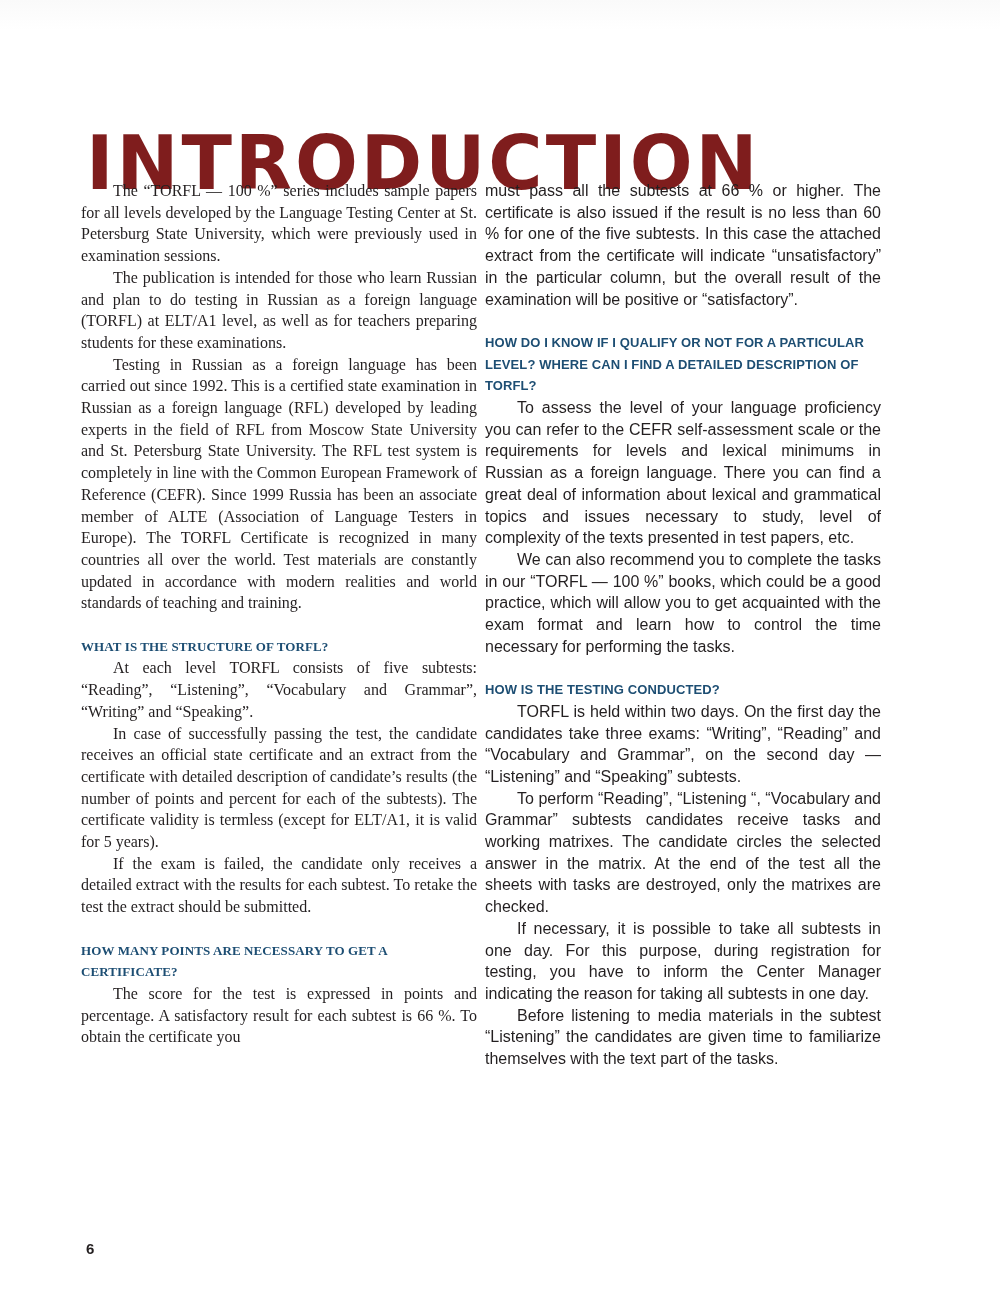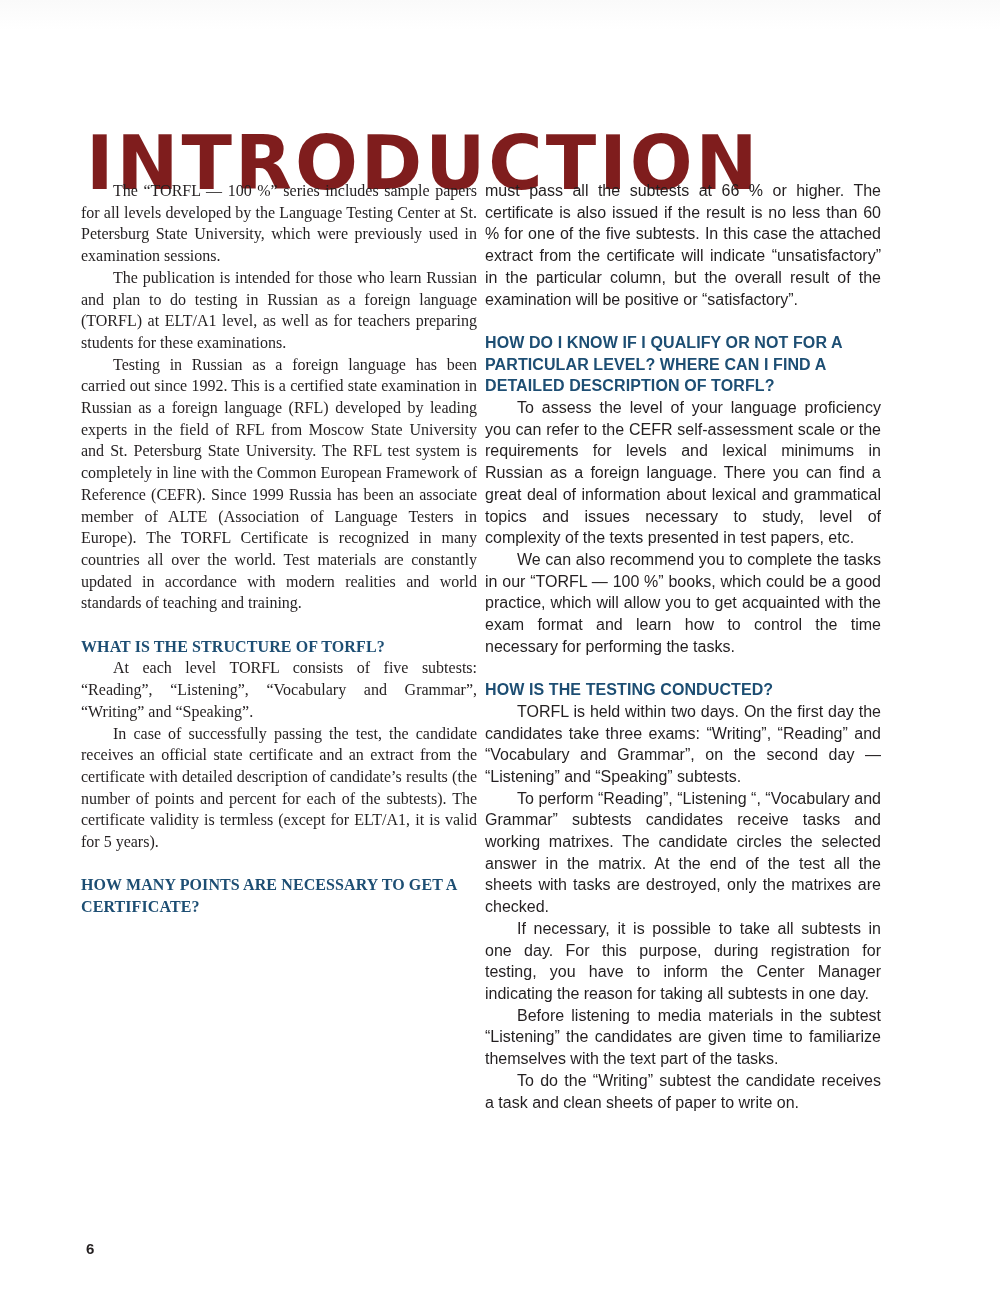--- a/index.html
+++ b/index.html
@@ -11,21 +11,21 @@
   .title {
     position: absolute; left: 86px; top: 76px;
     font-family: "DejaVu Sans", sans-serif; font-weight: 700;
     font-size: 74px; letter-spacing: 3px; color: #7f1d1d; line-height: 1;
   }
   .col { position: absolute; top: 180px; width: 396px; font-size: 16px; line-height: 21.7px; }
   .col-left { left: 81px; font-family: Liberation Serif, serif; }
   .col-right { left: 485px; }
   .col p { margin: 0; text-align: justify; text-indent: 32px; hyphens: auto; }
   .col h2 {
-    margin: 21.7px 0 0 0; font-size: 16px; line-height: 21.7px; font-weight: 700;
+    margin: 21.7px 0 0 0; font-size: 13px; line-height: 21.7px; font-weight: 700;
     color: #1d4e73; text-transform: uppercase; letter-spacing: 0.1px;
   }
   .page-number {
     position: absolute; left: 86px; top: 1240px; font-weight: 700; font-size: 15px; color: #231f20;
   }
 </style>
 </head>
 <body>
 
 <div class="page-edge"></div>
@@ -35,32 +35,33 @@
 <div class="col col-left">
   <p>The “TORFL — 100 %” series includes sample papers for all levels developed by the Language Testing Center at St. Petersburg State University, which were previously used in examination sessions.</p>
   <p>The publication is intended for those who learn Russian and plan to do testing in Russian as a foreign language (TORFL) at ELT/A1 level, as well as for teachers preparing students for these examinations.</p>
 
   <p>Testing in Russian as a foreign language has been carried out since 1992. This is a certified state examination in Russian as a foreign language (RFL) developed by leading experts in the field of RFL from Moscow State University and St. Petersburg State University. The RFL test system is completely in line with the Common European Framework of Reference (CEFR). Since 1999 Russia has been an associate member of ALTE (Association of Language Testers in Europe). The TORFL Certificate is recognized in many countries all over the world. Test materials are constantly updated in accordance with modern realities and world standards of teaching and training.</p>
 
   <h2>WHAT IS THE STRUCTURE OF TORFL?</h2>
   <p>At each level TORFL consists of five subtests: “Reading”, “Listening”, “Vocabulary and Grammar”, “Writing” and “Speaking”.</p>
 
   <p>In case of successfully passing the test, the candidate receives an official state certificate and an extract from the certificate with detailed description of candidate’s results (the number of points and percent for each of the subtests). The certificate validity is termless (except for ELT/A1, it is valid for 5 years).</p>
+  <p>If the exam is failed, the candidate only receives a detailed extract with the results for each subtest. To retake the test the extract should be submitted.</p>
 
   <h2>HOW MANY POINTS ARE NECESSARY TO GET A CERTIFICATE?</h2>
+  <p>The score for the test is expressed in points and percentage. A satisfactory result for each subtest is 66 %. To obtain the certificate you</p>
 </div>
 
 <div class="col col-right">
   <p style="text-indent:0">must pass all the subtests at 66 % or higher. The certificate is also issued if the result is no less than 60 % for one of the five subtests. In this case the attached extract from the certificate will indicate “unsatisfactory” in the particular column, but the overall result of the examination will be positive or “satisfactory”.</p>
 
   <h2>HOW DO I KNOW IF I QUALIFY OR NOT FOR A PARTICULAR LEVEL? WHERE CAN I FIND A DETAILED DESCRIPTION OF TORFL?</h2>
   <p>To assess the level of your language proficiency you can refer to the CEFR self-assessment scale or the requirements for levels and lexical minimums in Russian as a foreign language. There you can find a great deal of information about lexical and grammatical topics and issues necessary to study, level of complexity of the texts presented in test papers, etc.</p>
   <p>We can also recommend you to complete the tasks in our “TORFL — 100 %” books, which could be a good practice, which will allow you to get acquainted with the exam format and learn how to control the time necessary for performing the tasks.</p>
 
   <h2>HOW IS THE TESTING CONDUCTED?</h2>
   <p>TORFL is held within two days. On the first day the candidates take three exams: “Writing”, “Reading” and “Vocabulary and Grammar”, on the second day — “Listening” and “Speaking” subtests.</p>
   <p>To perform “Reading”, “Listening “, “Vocabulary and Grammar” subtests candidates receive tasks and working matrixes. The candidate circles the selected answer in the matrix. At the end of the test all the sheets with tasks are destroyed, only the matrixes are checked.</p>
   <p>If necessary, it is possible to take all subtests in one day. For this purpose, during registration for testing, you have to inform the Center Manager indicating the reason for taking all subtests in one day.</p>
   <p>Before listening to media materials in the subtest “Listening” the candidates are given time to familiarize themselves with the text part of the tasks.</p>
-  <p>To do the “Writing” subtest the candidate receives a task and clean sheets of paper to write on.</p>
 </div>
 
 <div class="page-number">6</div>
 
 </body></html>

